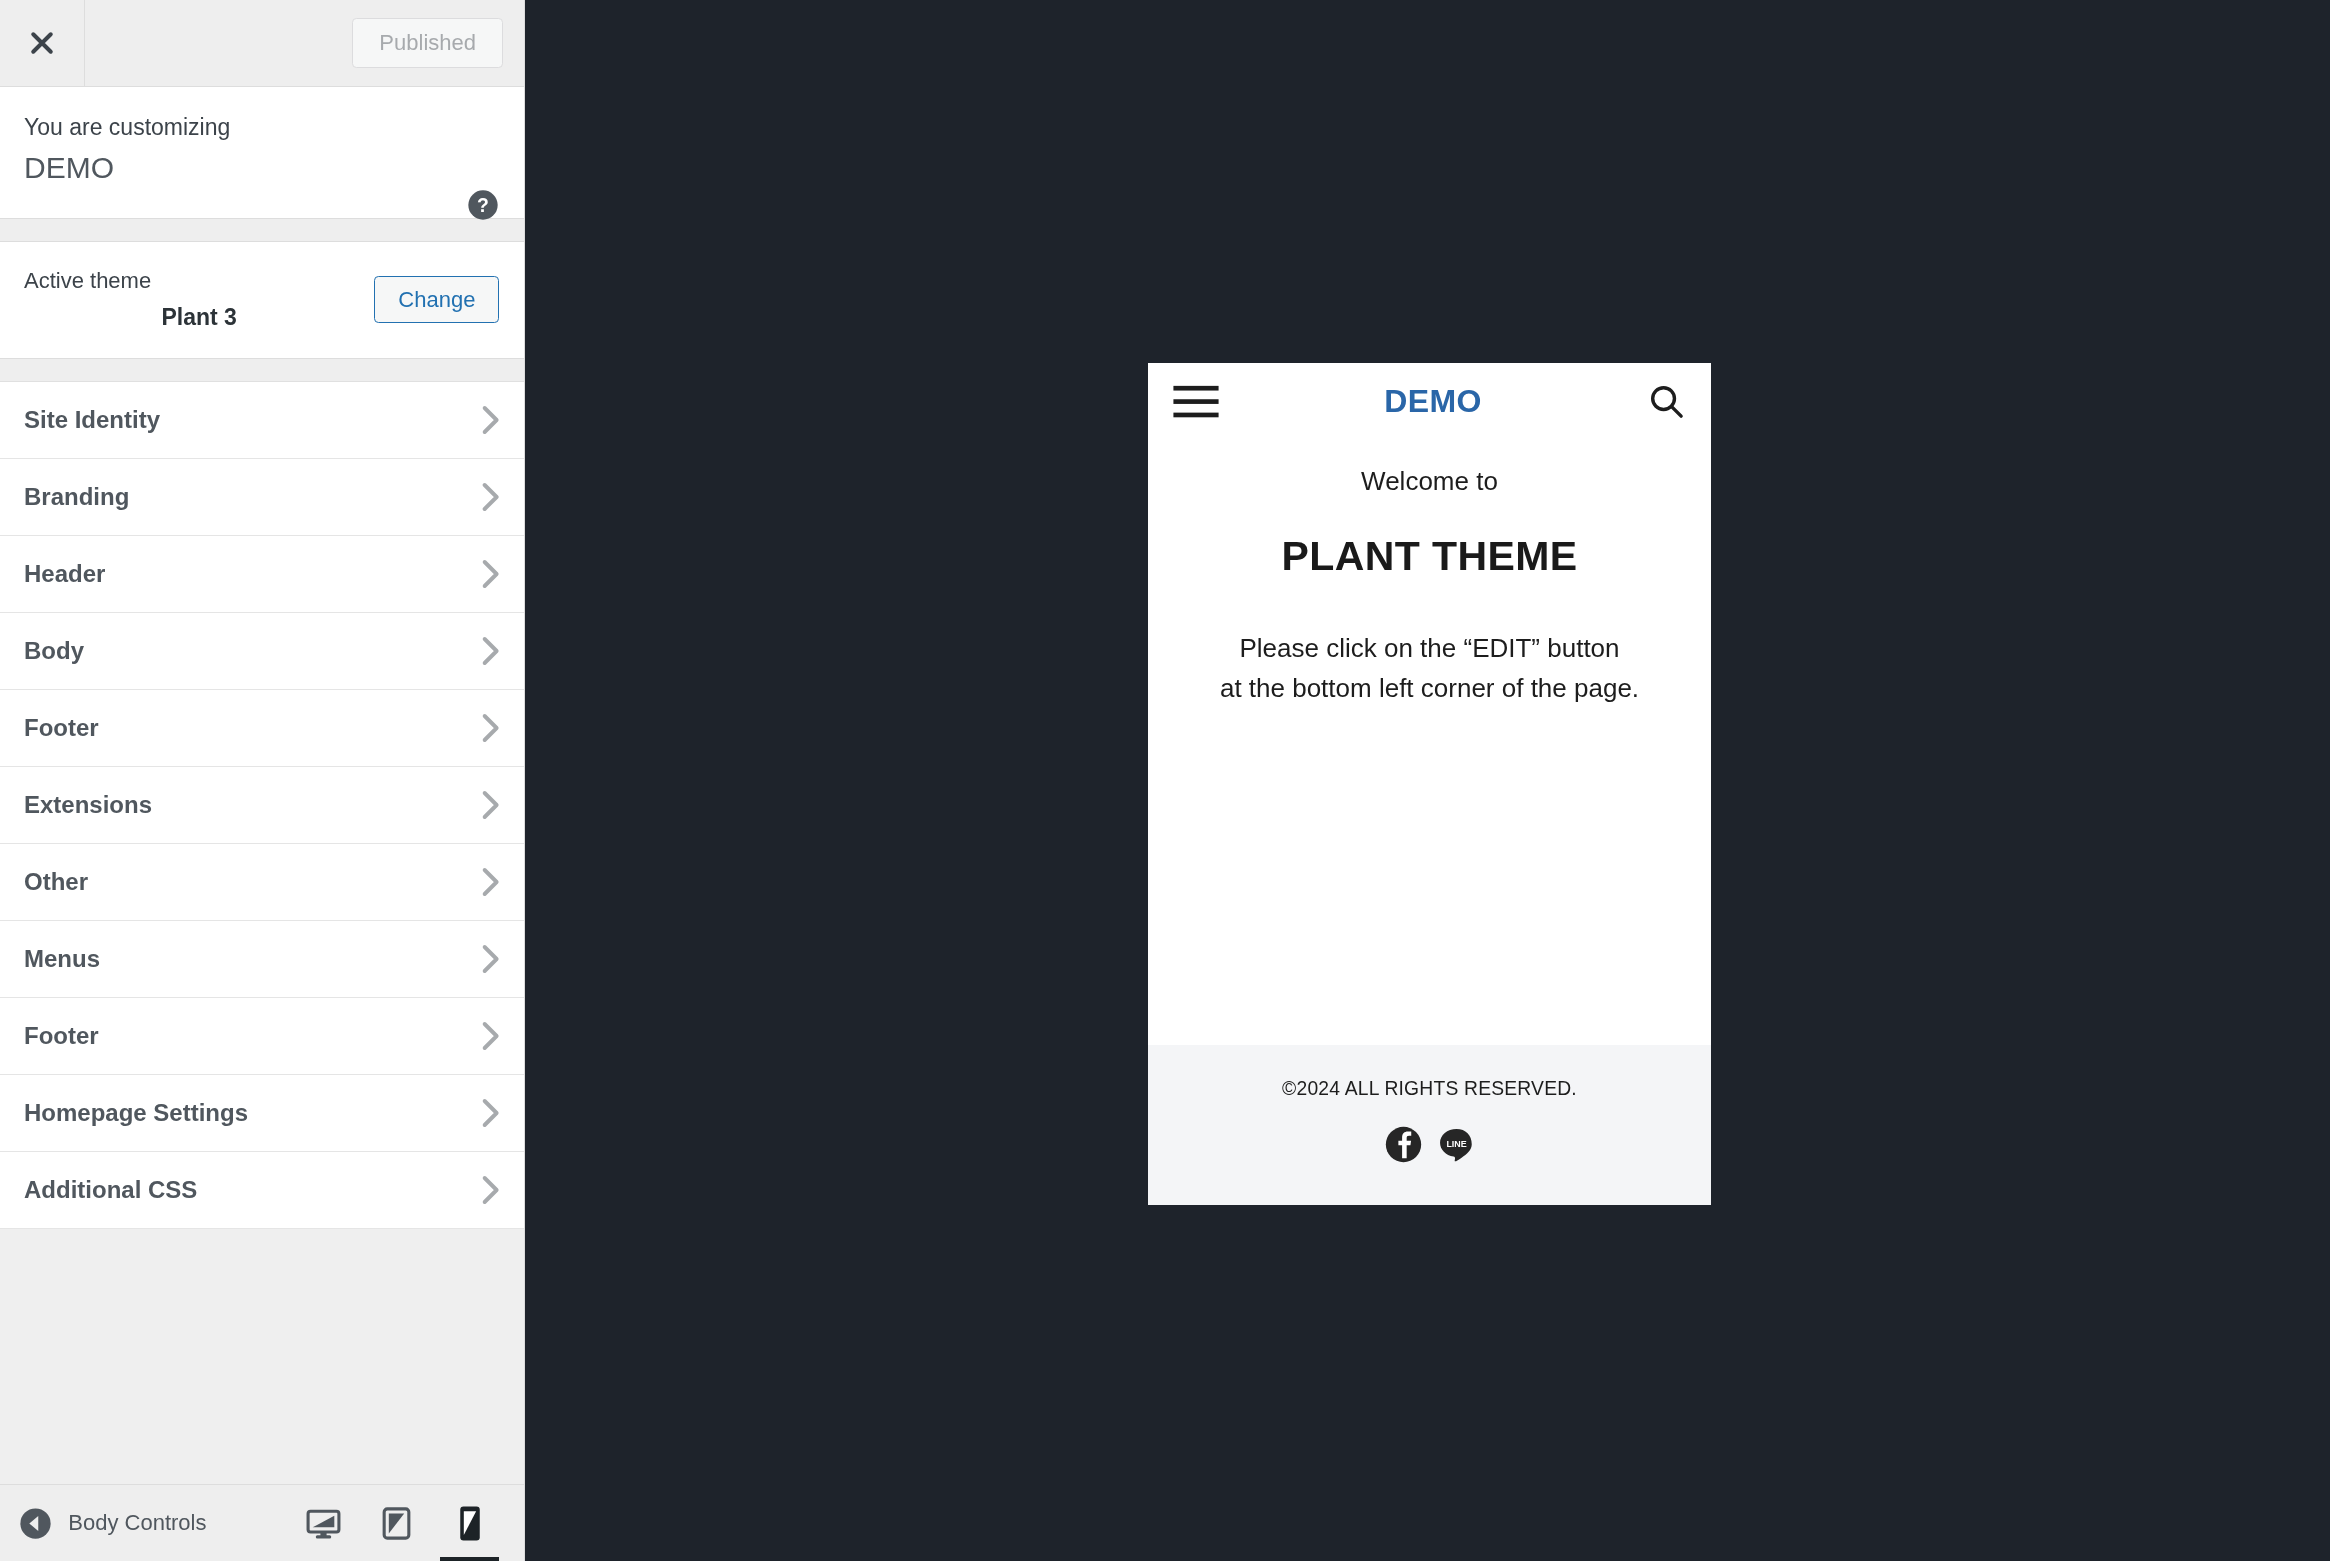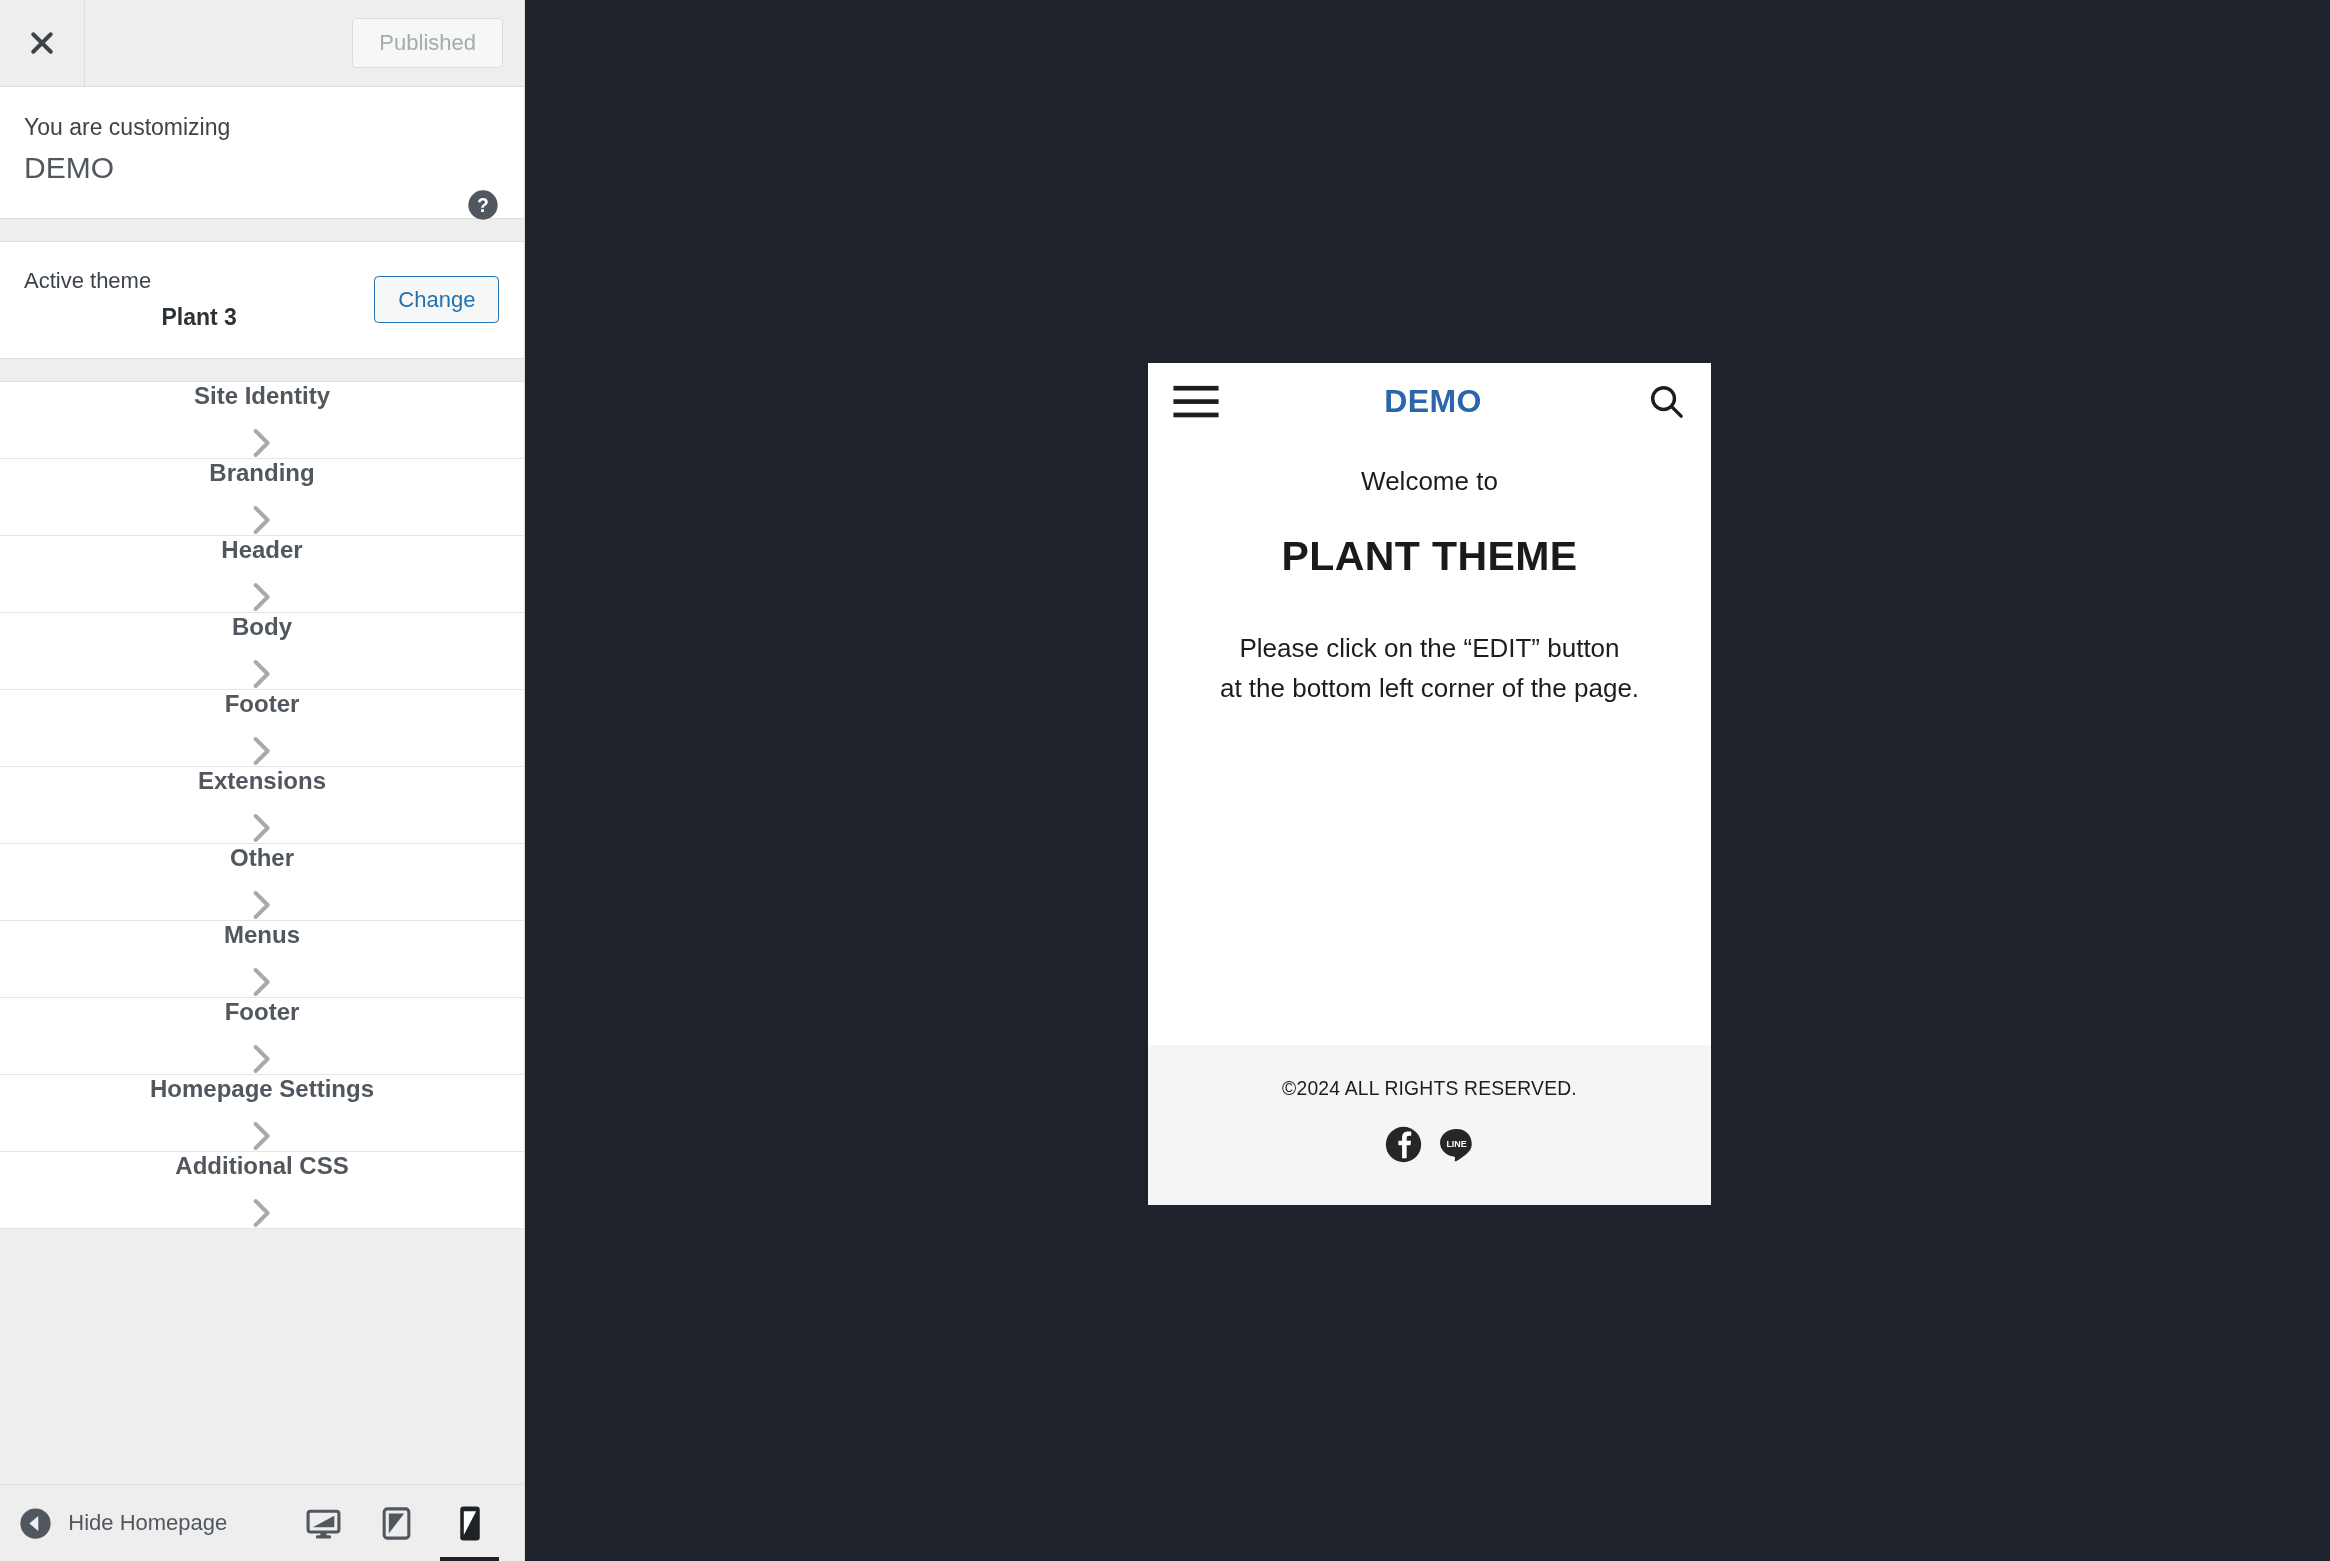--- a/index.html
+++ b/index.html
@@ -93,21 +93,20 @@
   .gap-strip2 { height:23px; background:#eeeeee; flex:0 0 auto; border-bottom:0.9px solid #e0e0e0;}
 
   .nav-list { background:#ffffff; flex:0 0 auto; }
   .nav-item {
     height:77px;
     display:flex; align-items:center;
     padding:0 24px;
     border-bottom:0.9px solid #e5e5e5;
     cursor:pointer;
     background:#ffffff;
-    flex-direction:column;
   }
   .nav-label {
     flex:1;
     font-size:24px; font-weight:bold; color:#50575e;
   }
   .chev { width:19.3px; height:30px; flex:0 0 auto; }
 
   .sidebar-fill { flex:1; background:#efefef; }
 
   .sidebar-footer {
@@ -306,21 +305,21 @@
     </div>
 
     <div class="sidebar-fill"></div>
 
     <div class="sidebar-footer">
       <div class="hide-controls">
         <svg class="collapse-icon" viewBox="0 0 24 24">
           <circle cx="12" cy="12" r="11" fill="#50575e"></circle>
           <path d="M14 6.5 L7.5 12 L14 17.5 Z" fill="#eeeeee"></path>
         </svg>
-        <span class="hide-label">Hide Homepage</span>
+        <span class="hide-label">Body Controls</span>
       </div>
       <div class="footer-spacer"></div>
       <div class="device-btns">
         <div class="device-btn">
           <svg width="37" height="37" viewBox="0 0 24 24">
             <rect x="2" y="4" width="20" height="13.5" rx="1.6" fill="none" stroke="#50575e" stroke-width="2"></rect>
             <path d="M5 14.5 L19 7 L19 14.5 Z" fill="#50575e"></path>
             <rect x="10" y="17.5" width="4" height="2.6" fill="#50575e"></rect>
             <rect x="7" y="19.6" width="10" height="2.2" rx="1" fill="#50575e"></rect>
           </svg>

